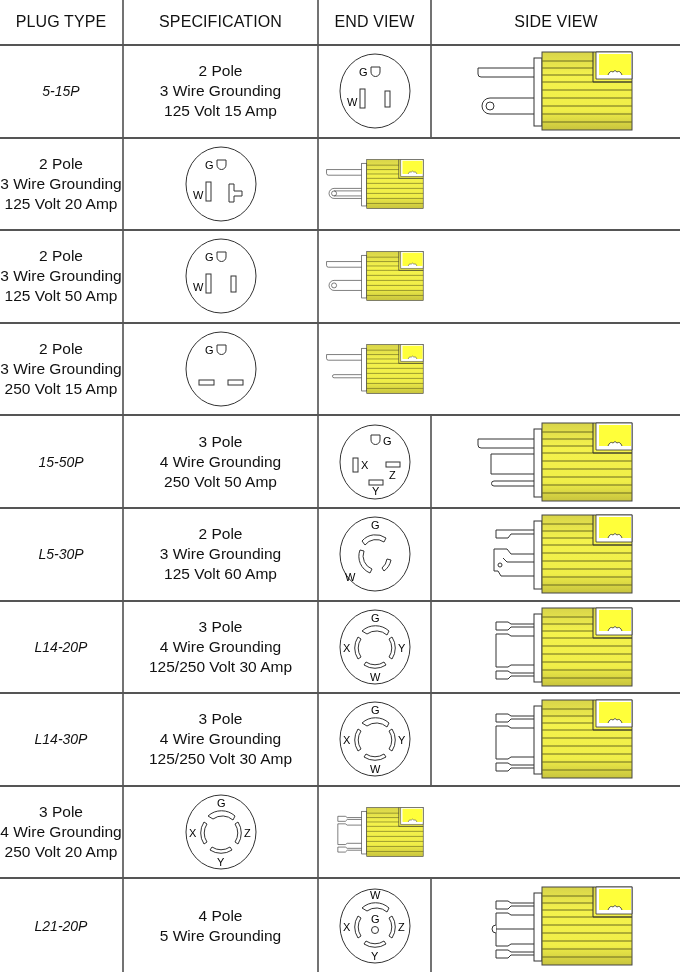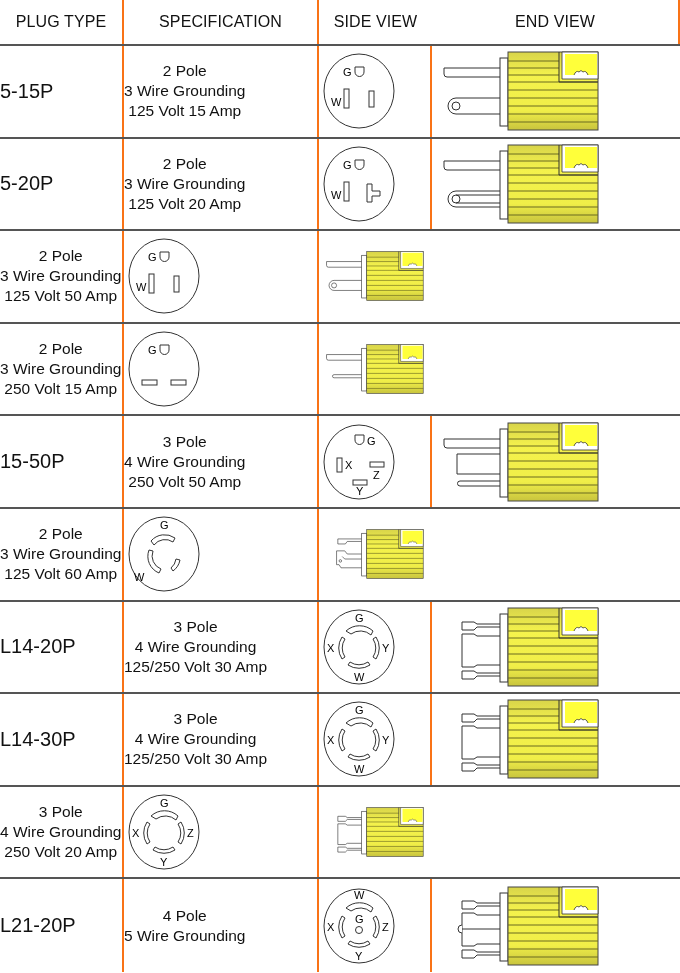--- a/index.html
+++ b/index.html
@@ -3,23 +3,23 @@
 <meta charset="utf-8">
 <style>
   html, body { margin: 0; padding: 0; background: #ffffff; }
   body { width: 680px; height: 973px; overflow: hidden; font-family: "Liberation Sans", sans-serif; color: #111; }
   .chart { position: relative; width: 680px; height: 973px; }
   .grid { display: grid; grid-template-columns: 124px 195px 113px 248px; }
   .hdr { height: 46px; border-bottom: 2px solid #555; box-sizing: border-box; }
   .hcell { display: flex; align-items: center; justify-content: center; font-size: 16px; letter-spacing: 0.1px; }
   .row { height: 92.6px; border-bottom: 2px solid #555; box-sizing: border-box; }
   .row:last-child { border-bottom: none; }
-  .cell { display: flex; align-items: center; text-align: center; }
-  .c1, .c2, .c3 { border-right: 2px solid #f97316; box-sizing: border-box; }
-  .type { font-size: 20px; }
+  .cell { display: flex; align-items: center; justify-content: center; text-align: center; }
+  .c1, .c2, .c3 { border-right: 2px solid #737373; box-sizing: border-box; }
+  .type { font-size: 14px; font-style: italic; }
   .spec { font-size: 15.5px; line-height: 20px; }
   .spec span { display: block; }
   svg { display: block; }
 </style>
 </head>
 <body>
 
 <svg width="0" height="0" style="position:absolute">
   <defs>
     <linearGradient id="bodyGrad" x1="0" y1="0" x2="0" y2="1">
@@ -48,22 +48,22 @@
       <rect x="133" y="4" width="32" height="21" fill="#ffff3a"></rect>
       <path d="M142 25 q2 -5 5 -3 q2 -3 4 0 q3 -2 5 3" fill="#fff" stroke="#333" stroke-width="0.8"></path>
     </g>
   </defs>
 </svg>
 
 <div class="chart">
   <div class="grid hdr">
     <div class="hcell c1">PLUG TYPE</div>
     <div class="hcell c2">SPECIFICATION</div>
+    <div class="hcell c3">END VIEW</div>
     <div class="hcell">SIDE VIEW</div>
-    <div class="hcell c3">END VIEW</div>
   </div>
 
   <div class="grid row">
     <div class="cell c1 type">5-15P</div>
     <div class="cell c2 spec">
       <div>
           <span>2 Pole</span>
           <span>3 Wire Grounding</span>
           <span>125 Volt 15 Amp</span>
         </div>
@@ -84,21 +84,20 @@
         <path d="M68 18 H12 v6 q0 3 3 3 H68"></path>
             <path d="M68 48 H24 a8 8 0 0 0 0 16 H68"></path>
             <circle cx="24" cy="56" r="4"></circle>
           </g>
         <use href="#plugBody"></use>
         </svg>
     </div>
   </div>
 
   <div class="grid row">
-    <div class="cell c1 type">5-20P</div>
     <div class="cell c2 spec">
       <div>
           <span>2 Pole</span>
           <span>3 Wire Grounding</span>
           <span>125 Volt 20 Amp</span>
         </div>
     </div>
     <div class="cell c3">
       <svg width="80" height="80" viewBox="0 0 80 80">
           <ellipse cx="40" cy="40" rx="35" ry="37" fill="#fff" stroke="#333"></ellipse>
@@ -209,20 +208,21 @@
         <path d="M68 18 H12 v6 q0 3 3 3 H68"></path>
             <path d="M68 33 H25 v20 H68"></path>
             <path d="M68 60 H28 a2 2 0 0 0 0 5 H68"></path>
           </g>
         <use href="#plugBody"></use>
         </svg>
     </div>
   </div>
 
   <div class="grid row">
+    <div class="cell c1 type">L5-30P</div>
     <div class="cell c2 spec">
       <div>
           <span>2 Pole</span>
           <span>3 Wire Grounding</span>
           <span>125 Volt 60 Amp</span>
         </div>
     </div>
     <div class="cell c3">
       <svg width="80" height="80" viewBox="0 0 80 80">
           <ellipse cx="40" cy="40" rx="35" ry="37" fill="#fff" stroke="#333"></ellipse>

